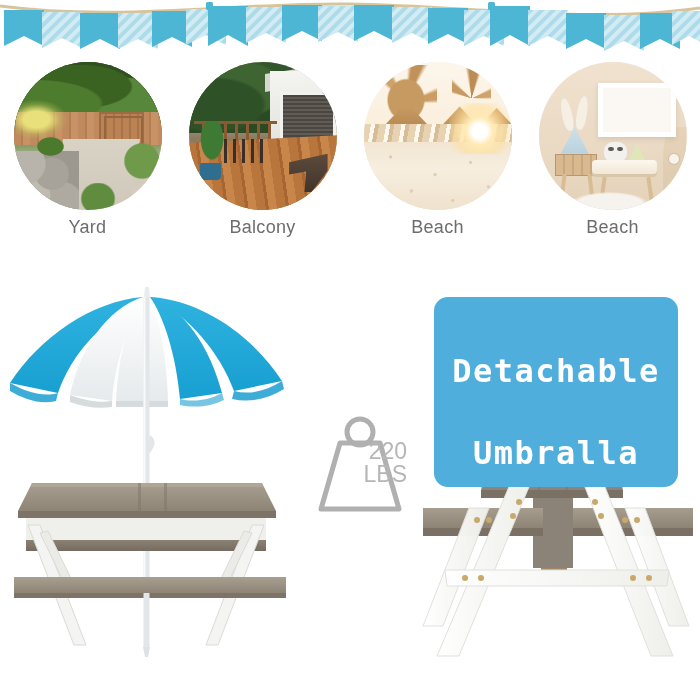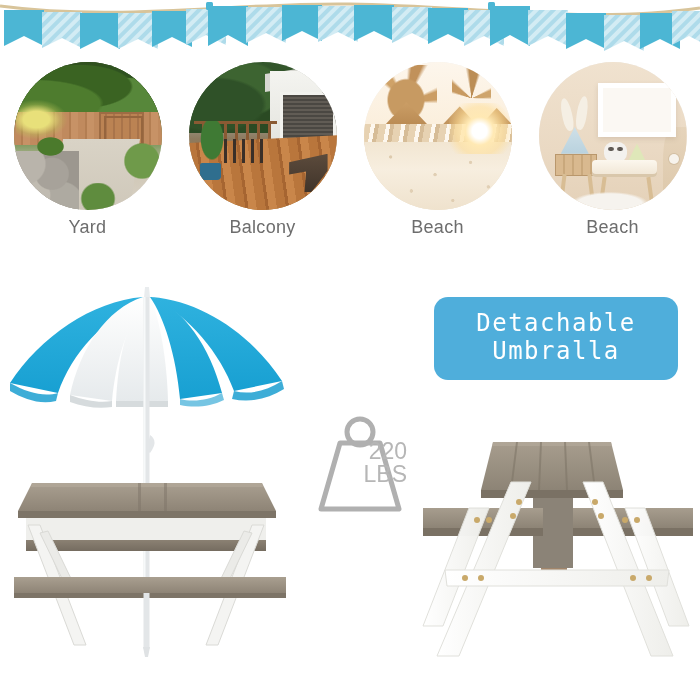--- a/index.html
+++ b/index.html
@@ -221,24 +221,25 @@
     width: 244px;
     padding: 12px 10px 14px;
     border-radius: 14px;
     text-align: center;
     box-sizing: border-box;
   }
   .badge-line {
     display: block;
     color: #ffffff;
     font-family: "DejaVu Sans Mono", monospace;
-    font-size: 24px;
+    font-size: 32px;
     line-height: 1.18;
     letter-spacing: 1.5px;
-    font-weight: 400;
+    font-weight: 700;
+    margin-top: 44px;
   }
 
   
   .weight-icon {
     position: absolute;
     left: 313px; top: 413px;
     width: 94px; height: 102px;
   }
   .weight-text {
     position: absolute;

